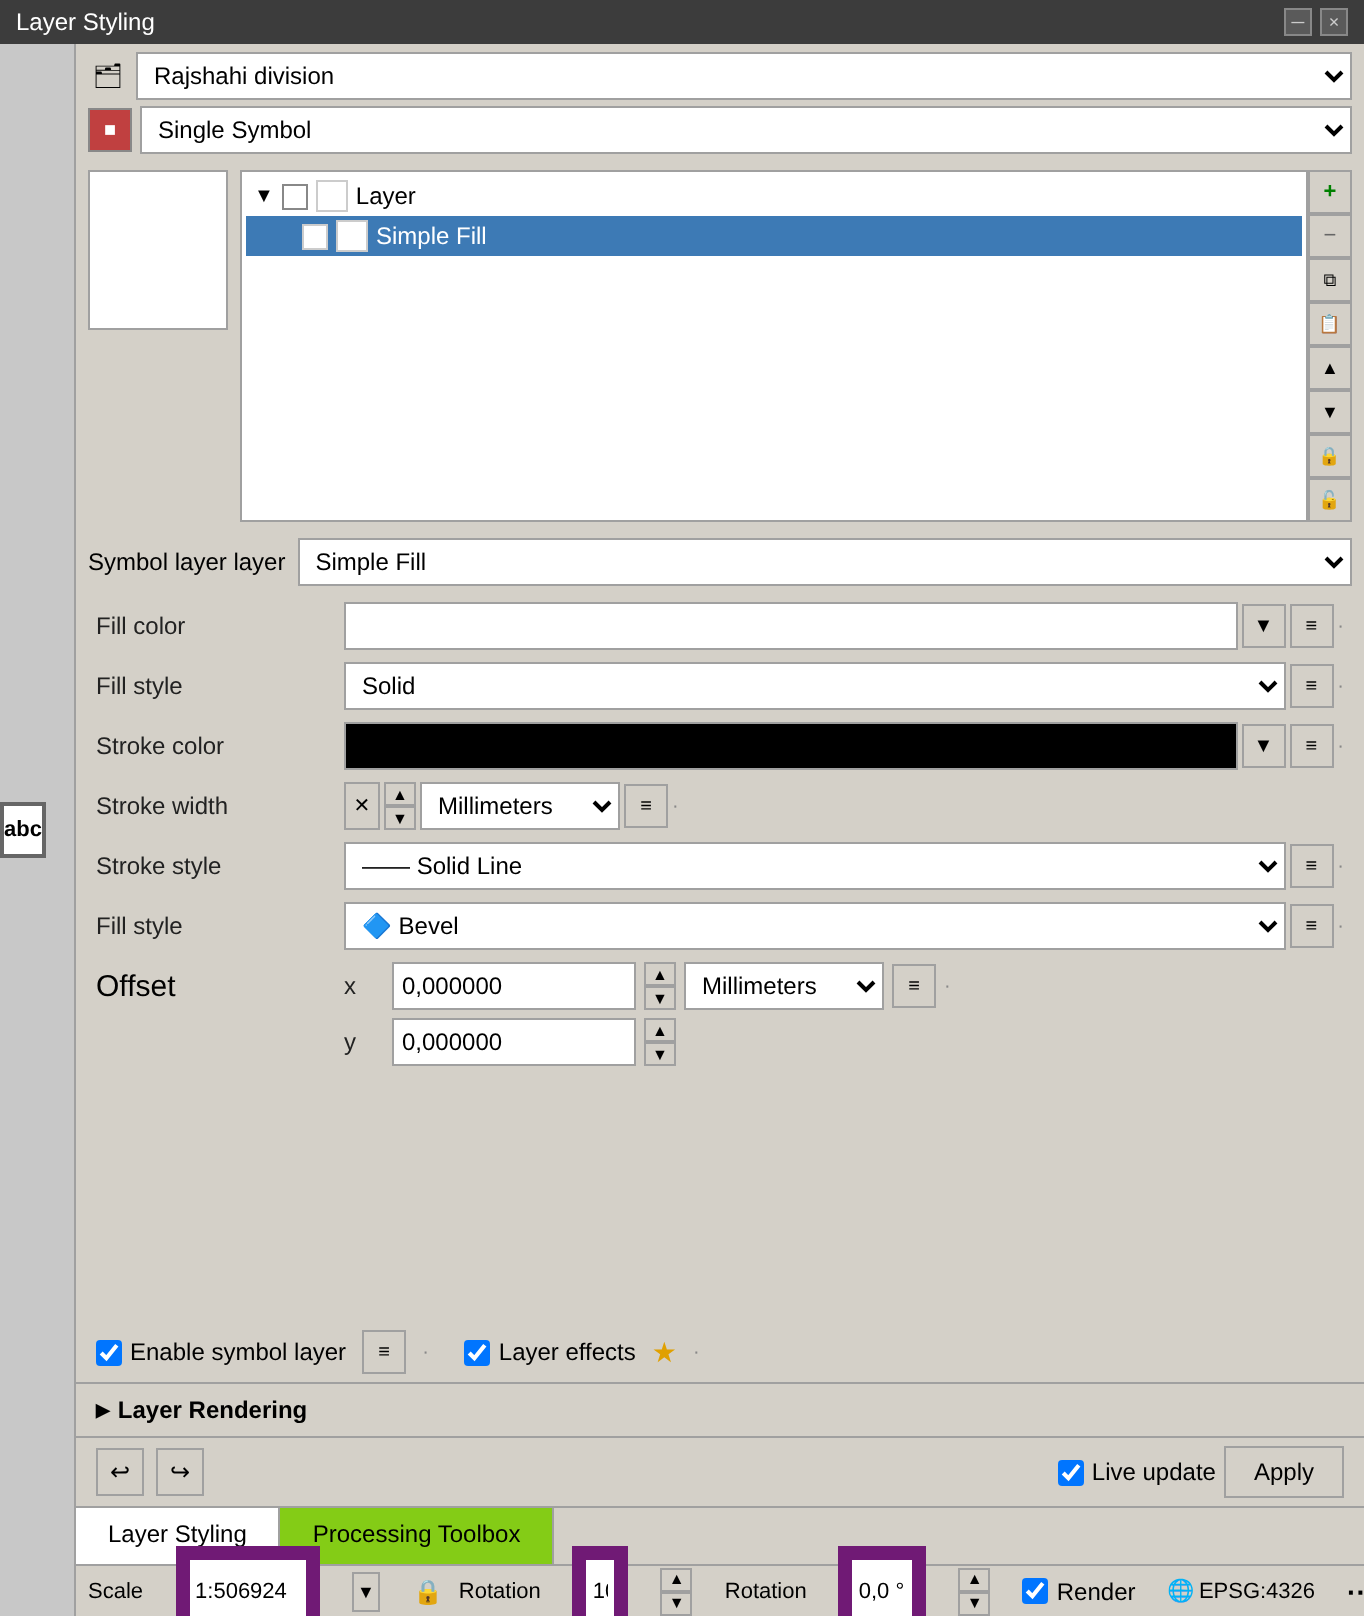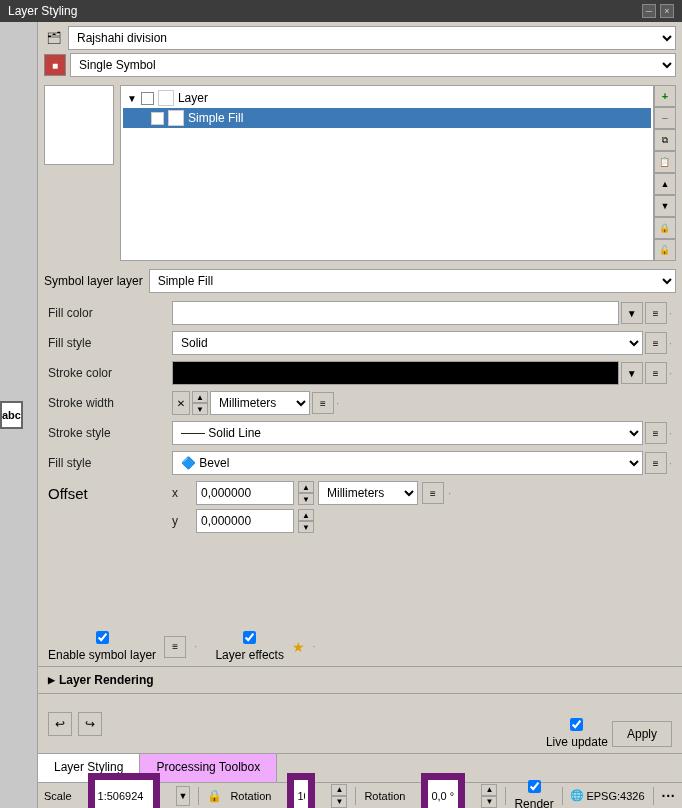--- a/index.html
+++ b/index.html
@@ -294,21 +294,21 @@
       display: flex;
       align-items: center;
       gap: 4px;
     }
     .offset-coord {
       width: 20px;
       font-size: 12px;
       color: #222;
     }
     .offset-input {
-      width: 98px;
+      width: 122px;
       height: 24px;
       background: #fff;
       border: 1px solid #a0a0a0;
       padding: 2px 4px;
       font-size: 12px;
     }
 
     
     .slt-row {
       display: flex;
@@ -327,21 +327,20 @@
       align-items: center;
       gap: 8px;
       padding: 4px 10px;
       margin-top: 4px;
     }
     .checkbox-label {
       display: flex;
       align-items: center;
       gap: 4px;
       cursor: pointer;
-      flex-direction: column;
     }
     .checkbox-native {
       width: 13px;
       height: 13px;
     }
 
     
     .layer-rendering {
       padding: 4px 10px;
       border-top: 1px solid #a0a0a0;
@@ -373,21 +372,20 @@
       align-items: center;
       justify-content: center;
       font-size: 12px;
       cursor: pointer;
     }
     .live-update-row {
       display: flex;
       align-items: center;
       gap: 4px;
       margin-left: auto;
-      margin-top: 20px;
     }
     .apply-btn {
       background: #d4d0c8;
       border: 1px solid #a0a0a0;
       padding: 4px 14px;
       font-size: 12px;
       cursor: pointer;
       height: 26px;
     }
 
@@ -396,21 +394,21 @@
       display: flex;
       background: #d4d0c8;
       border-top: 1px solid #a0a0a0;
       flex-shrink: 0;
     }
     .bottom-tab {
       padding: 6px 16px;
       font-size: 12px;
       cursor: pointer;
       border-right: 1px solid #a0a0a0;
-      background: #f0abfc;
+      background: #84cc16;
     }
     .bottom-tab.active {
       background: #fff;
       border-bottom: 2px solid #fff;
     }
 
     
     .status-bar {
       display: flex;
       align-items: center;

